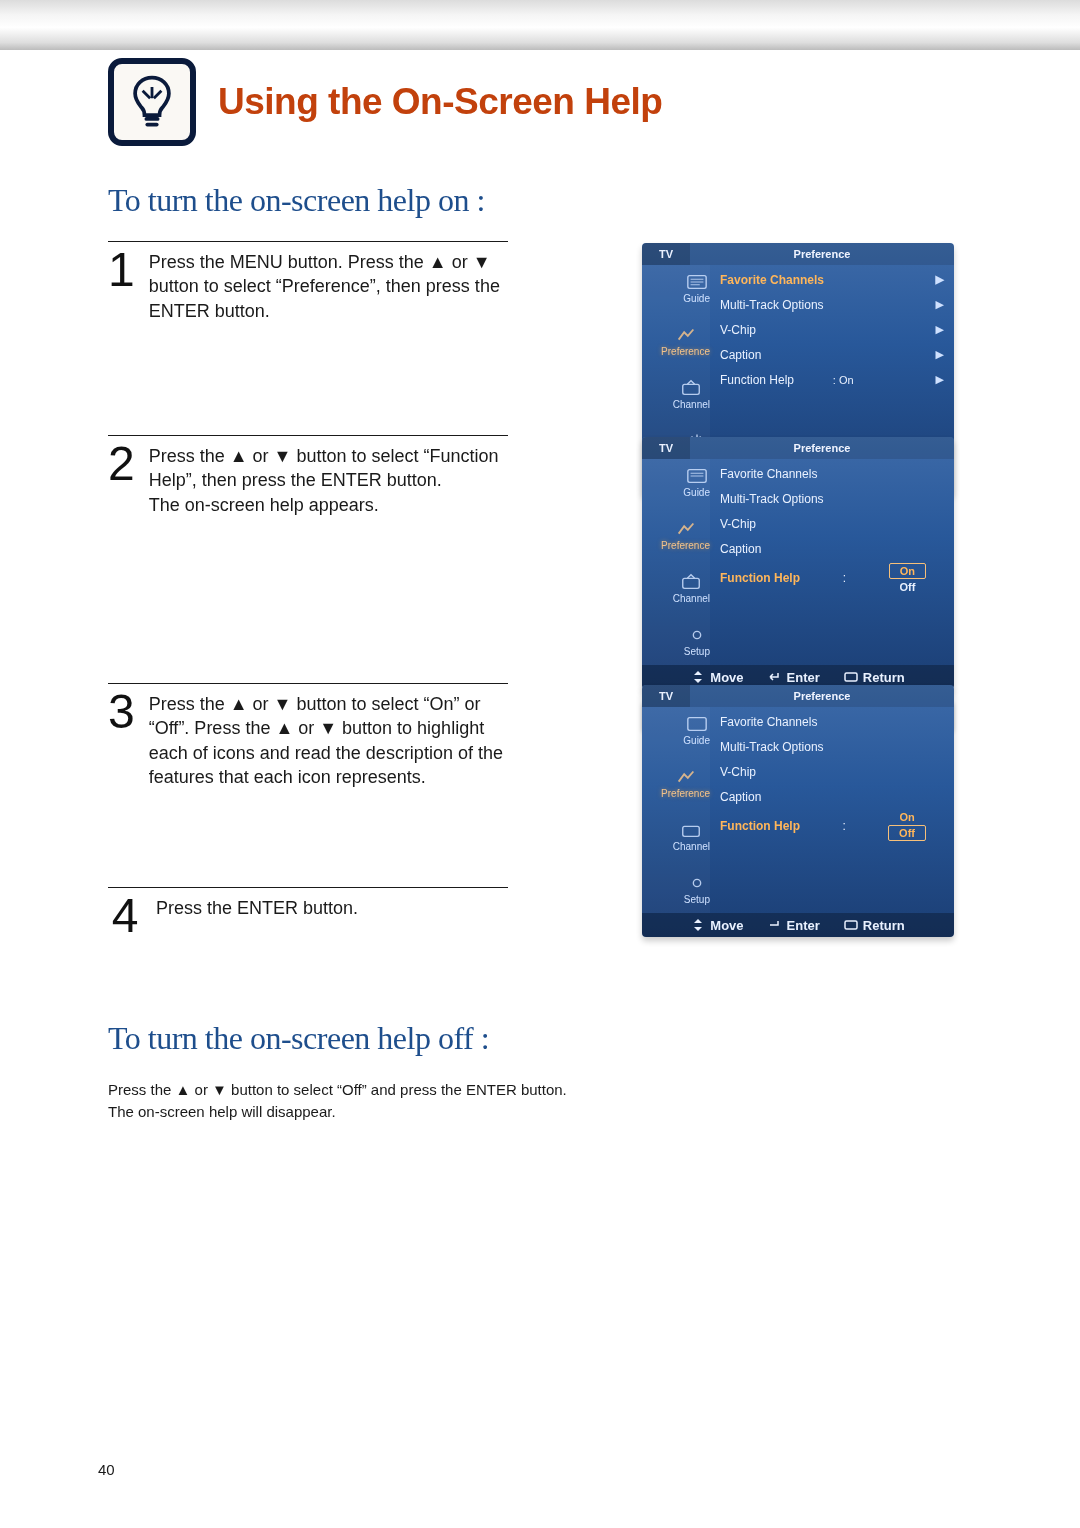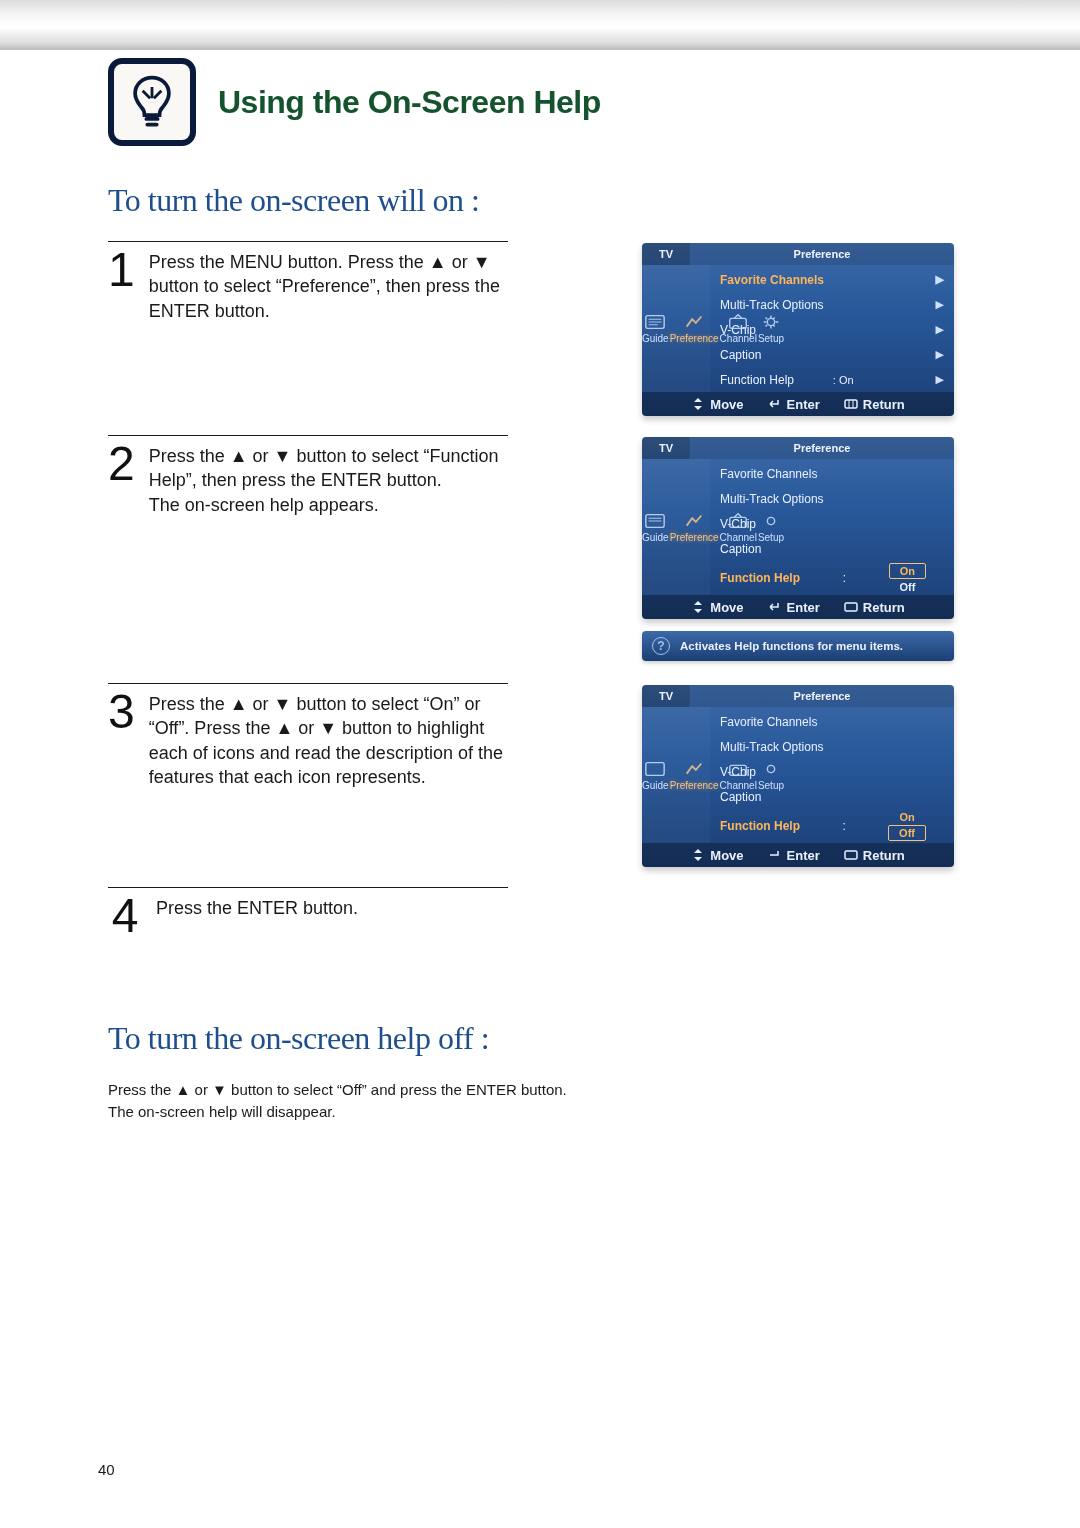--- a/index.html
+++ b/index.html
@@ -19,21 +19,21 @@
   
   .title-row { display: flex; align-items: center; gap: 22px; margin-bottom: 36px; }
   .bulb-tile {
     width: 88px; height: 88px;
     border: 6px solid #0a1a3b;
     border-radius: 14px;
     display: flex; align-items: center; justify-content: center;
     background: #faf8f4;
   }
   .bulb-tile svg { width: 60px; height: 60px; }
-  .page-title { font-size: 32px; font-weight: 700; color: #14532d; letter-spacing: -0.5px; }
+  .page-title { font-size: 37px; font-weight: 700; color: #c2410c; letter-spacing: -0.5px; }
 
   .section-title { font-size: 32px; font-weight: 400; color: #1e4e8c; margin: 28px 0 22px; font-family: Georgia, "Times New Roman", serif; font-style: normal; letter-spacing: -0.5px;}
   .section-title.narrow { letter-spacing: -0.5px; }
 
   
   .step {
     position: relative;
     border-top: 1.5px solid #1a1a1a;
     min-height: 40px;
     padding-top: 8px;
@@ -73,22 +73,22 @@
   }
   .osd-hdr .crumb {
     flex:1; background: rgba(0,0,0,0.12);
     display:flex; align-items:center; justify-content:center;
     font-weight:700; font-size:11px; color:#f0f4ff;
     border-top-right-radius:4px;
   }
   .osd-body { display:flex; }
   .osd-side {
     width: 68px; padding: 8px 0;
-    display:flex; flex-direction:row; gap:1px;
-    align-items:center;
+    display:flex; flex-direction:column; gap:22px;
+    align-items:flex-end;
     background: rgba(255,255,255,0.03);
   }
   .side-item { display:flex; flex-direction:column; align-items:center; gap:2px; font-size:10px; color:#cfe1ff;}
   .side-item.active { color:#f2c28a; text-shadow:0 0 4px rgba(255,170,60,0.6);}
   .side-ico { width:22px; height:18px; opacity:.85; }
   .osd-list { flex:1; padding:2px 6px 0 4px; }
   .osd-row {
     display:flex; align-items:center; height:25px;
     padding:0 4px 0 6px;
     color:#e9f1ff; font-size:12px;
@@ -150,21 +150,21 @@
         <rect x="24" y="48" width="16" height="4" rx="2" fill="#0a1a3b"></rect>
         <rect x="25" y="54" width="14" height="4" rx="2" fill="#0a1a3b"></rect>
         <line x1="32" y1="16" x2="32" y2="28" stroke="#0a1a3b" stroke-width="3"></line>
         <line x1="22" y1="20" x2="30" y2="28" stroke="#0a1a3b" stroke-width="3"></line>
         <line x1="42" y1="20" x2="34" y2="28" stroke="#0a1a3b" stroke-width="3"></line>
       </svg>
     </div>
     <div class="page-title">Using the On-Screen Help</div>
   </div>
 
-  <div class="section-title narrow">To turn the on-screen will on :</div>
+  <div class="section-title narrow">To turn the on-screen help on :</div>
 
   <div style="position:relative; min-height:190px;">
     <div class="step half">
       <div class="step-num">1</div>
       <div class="step-text">Press the MENU button. Press the ▲ or ▼ button to select “Preference”, then press the ENTER button.</div>
     </div>
     <div class="osd-col" style="top:2px;">
 
       <div class="osd">
         <div class="osd-hdr">

